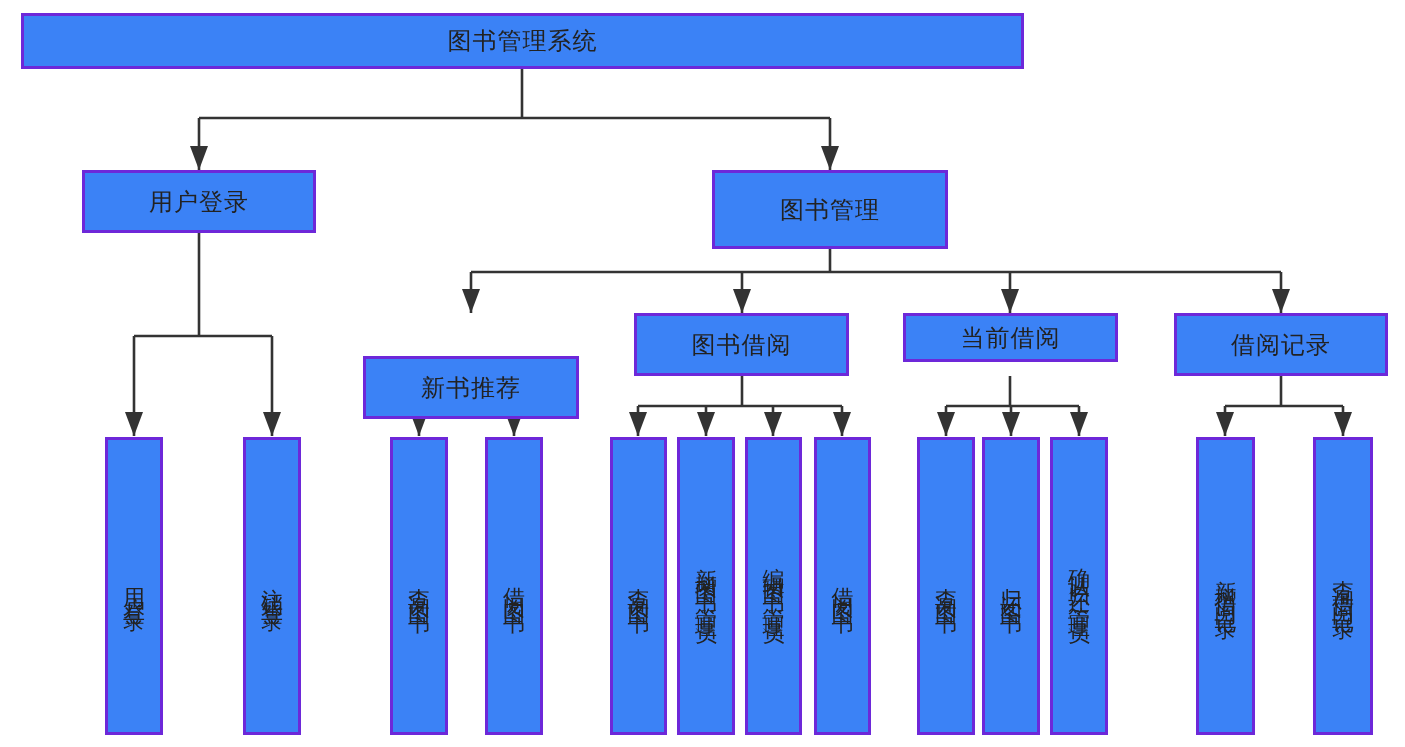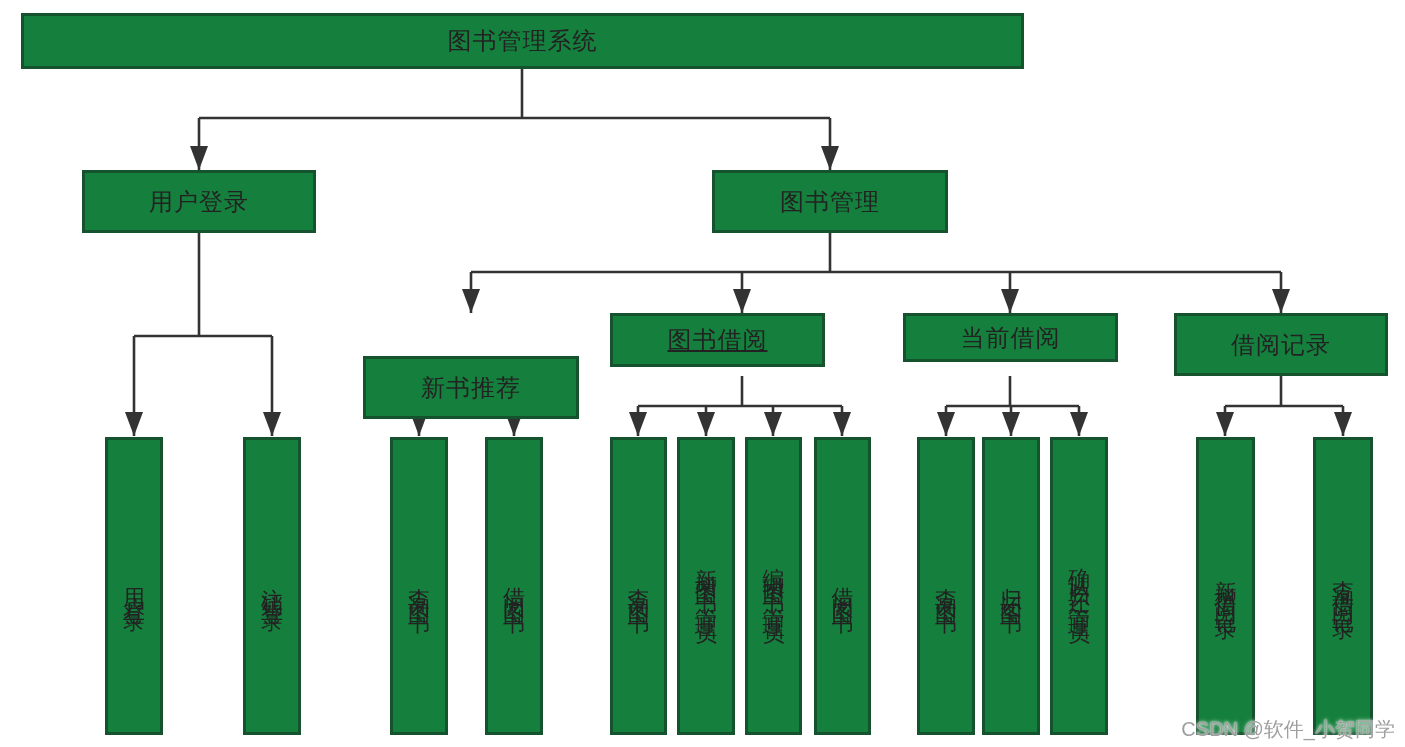--- a/index.html
+++ b/index.html
@@ -8,22 +8,22 @@
     width:1405px;height:747px;
     background:#ffffff;
     overflow:hidden;
     font-family:"Liberation Sans", sans-serif;
   }
   .wires{position:absolute;left:0;top:0;width:1405px;height:747px;}
   .cl{stroke:#333333;stroke-width:2.6;fill:none;}
   .node{
     position:absolute;
     box-sizing:border-box;
-    border:3px solid #14532d;
-    background:#15803d;
+    border:3px solid #6d28d9;
+    background:#3b82f6;
     display:flex;align-items:center;justify-content:center;
     color:#222222;
     z-index:2;
   }
   .hnode{font-size:24px;letter-spacing:1px;white-space:nowrap;}
   .vnode{z-index:2;}
   .vnode .vtext{
     writing-mode:vertical-rl;
     text-orientation:mixed;
     font-size:22px;
@@ -91,24 +91,24 @@
 
     <path class="cl" d="M1281,376 V406"></path>
     <path class="cl" d="M1225,406 H1343"></path>
     <path class="cl" d="M1225,406 V436" marker-end="url(#arrow)"></path>
     <path class="cl" d="M1343,406 V436" marker-end="url(#arrow)"></path>
   </svg>
 
   <div class="node hnode" style="left:21px;top:13px;width:1003px;height:56px;">图书管理系统</div>
 
   <div class="node hnode" style="left:82px;top:170px;width:234px;height:63px;">用户登录</div>
-  <div class="node hnode" style="left:712px;top:170px;width:236px;height:63px;">图书管理</div>
+  <div class="node hnode" style="left:712px;top:170px;width:236px;height:79px;">图书管理</div>
 
   <div class="node hnode" style="left:363px;top:313px;width:216px;height:63px;margin-top:43px;">新书推荐</div>
-  <div class="node hnode" style="left:610px;top:313px;width:215px;height:54px;text-decoration:underline;">图书借阅</div>
+  <div class="node hnode" style="left:634px;top:313px;width:215px;height:63px;">图书借阅</div>
   <div class="node hnode" style="left:903px;top:313px;width:215px;height:49px;">当前借阅</div>
   <div class="node hnode" style="left:1174px;top:313px;width:214px;height:63px;">借阅记录</div>
 
   <div class="node vnode" style="left:105px;top:437px;width:58px;height:298px;">
     <span class="vtext">用户登录</span>
   </div>
   <div class="node vnode" style="left:243px;top:437px;width:58px;height:298px;">
     <span class="vtext">注销登录</span>
   </div>
 
@@ -142,15 +142,14 @@
     <span class="vtext">确认归还（管理员）</span>
   </div>
 
   <div class="node vnode" style="left:1196px;top:437px;width:59px;height:298px;">
     <span class="vtext">新增借阅记录</span>
   </div>
   <div class="node vnode" style="left:1313px;top:437px;width:60px;height:298px;">
     <span class="vtext">查询借阅记录</span>
   </div>
 
-  <div class="watermark">CSDN @软件_小贺同学</div>
 
 </div>
 
 </body></html>

